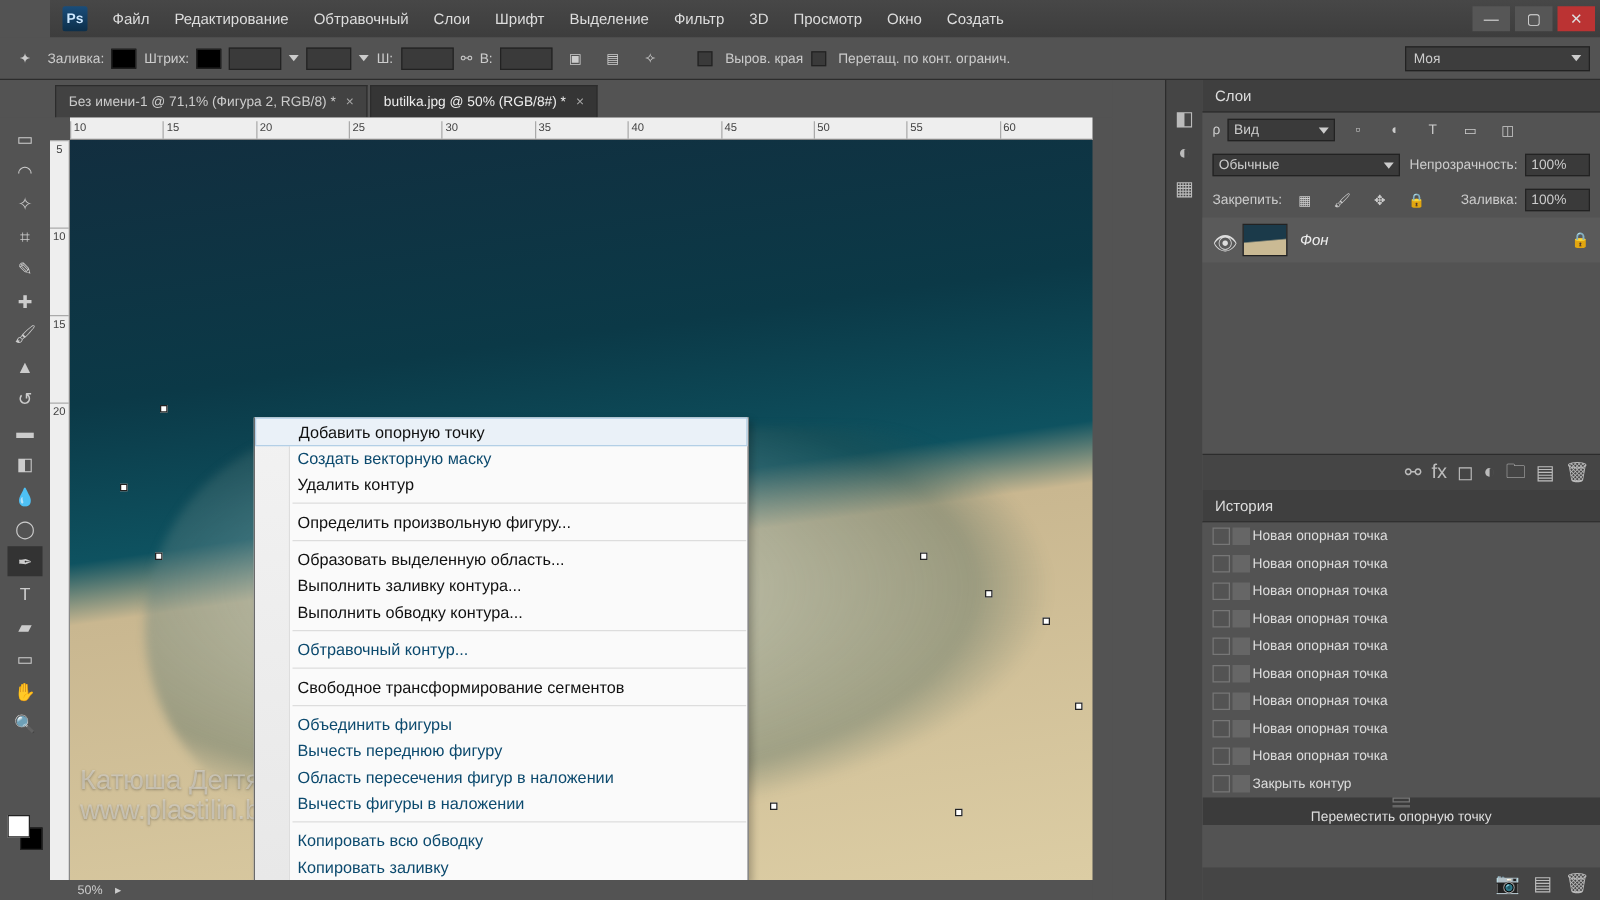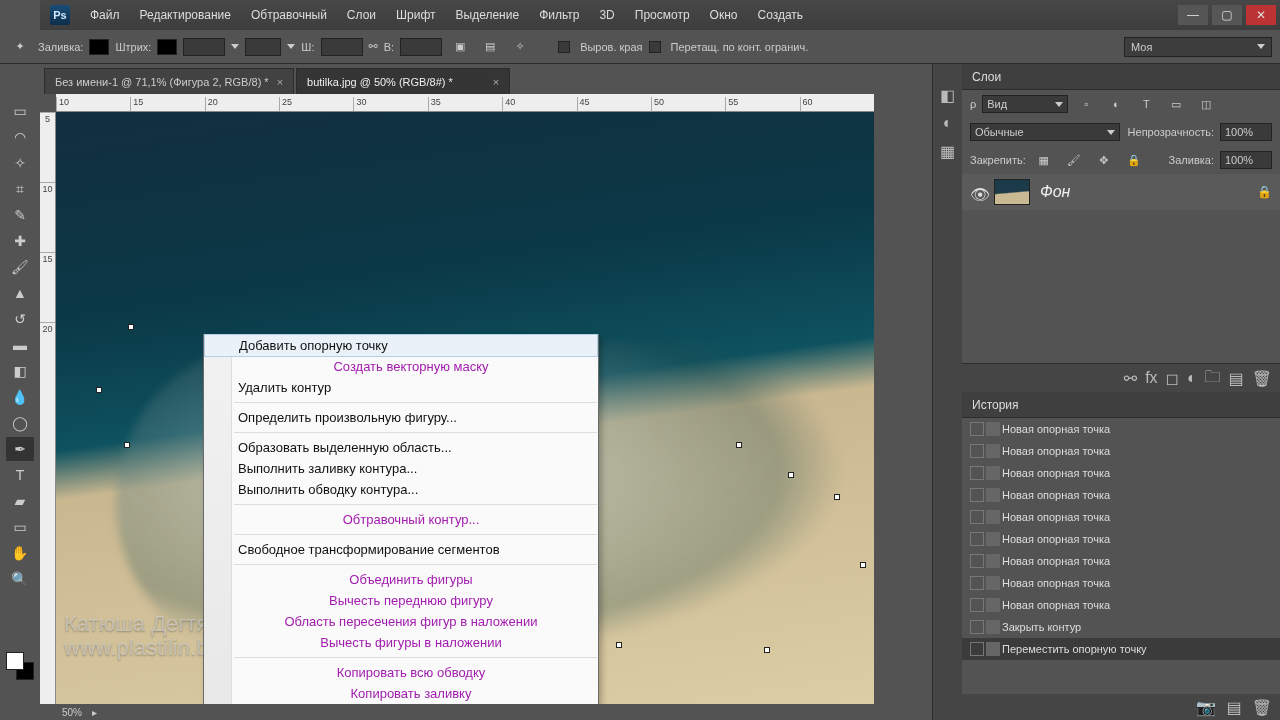--- a/index.html
+++ b/index.html
@@ -18,21 +18,21 @@
 .options-bar { height: 34px; background: #535353; border-bottom: 1px solid #2c2c2c; display: flex; align-items: center; color: #ccc; font-size: 11px; padding: 0 8px; gap: 6px; }
 .swatch { width: 20px; height: 16px; background: #000; border: 1px solid #222; display:inline-block; }
 .field { width: 42px; height: 18px; background: #3a3a3a; border: 1px solid #222; }
 .checkbox { width: 12px; height: 12px; background: #3a3a3a; border: 1px solid #222; display:inline-block; margin-right:4px; }
 .combo-right { margin-left: auto; width: 148px; height: 20px; background: #3d3d3d; border: 1px solid #222; display:flex; align-items:center; padding:0 6px; justify-content:space-between; }
 .icon-btn { width:24px; height:22px; display:flex; align-items:center; justify-content:center; }
 
 
 .tabs-row { height: 30px; background: #535353; display: flex; align-items: flex-end; padding-left: 44px; }
 .tab { height: 26px; padding: 0 10px; display:flex; align-items:center; font-size: 11px; color:#ccc; background:#424242; border:1px solid #2c2c2c; border-bottom:none; margin-right:2px; }
-.tab.active { background:#353535; color:#eee;gap:32px; }
+.tab.active { background:#353535; color:#eee; }
 .tab-close { margin-left:8px; color:#aaa; }
 
 
 .toolbox { width: 40px; background: #535353; position:absolute; left:0; top:64px; bottom:0; display:flex; flex-direction:column; padding-top:8px; }
 .tool { width: 28px; height: 24px; margin: 1px auto; display:flex; align-items:center; justify-content:center; color:#ccc; font-size:14px; }
 .tool.sel { background:#333; }
 .tool-colors { margin-top: auto; margin-bottom: 40px; width: 28px; height: 28px; position: relative; align-self:center; }
 .tool-colors .fg { width: 18px; height:18px; background:#fff; border:1px solid #222; position:absolute; left:0; top:0; }
 .tool-colors .bg { width:18px; height:18px; background:#000; border:1px solid #222; position:absolute; right:0; bottom:0; }
 
@@ -46,49 +46,49 @@
 .bottle { position:absolute; left:60px; top:230px; width:730px; height:320px; background: radial-gradient(ellipse at 40% 40%, rgba(210,230,230,.5), rgba(40,80,80,.3) 60%, transparent 70%); border-radius:180px; filter: blur(4px); }
 .canvas .path-node { width:6px; height:6px; background:#fff; border:1px solid #222; position:absolute; }
 .watermark { position:absolute; left:8px; bottom:44px; color: rgba(220,220,220,.55); font-size:22px; line-height:24px; text-shadow: 0 1px 2px rgba(0,0,0,.3); }
 
 .status-bar { position:absolute; left:16px; right:16px; bottom:0; height:16px; background:#535353; color:#ccc; font-size:10px; display:flex; align-items:center; padding:0 6px; }
 
 
 .ctxmenu { position:absolute; left:147px; top:222px; width:396px; background:#fafafa; border:1px solid #6a6a6a; z-index:10; box-shadow:3px 3px 6px rgba(0,0,0,.25); }
 .ctxmenu .left-gutter { width:28px; background:linear-gradient(#f2f2f2,#e8e8e8); position:absolute; left:0; top:0; bottom:0; border-right:1px solid #ddd; }
 .ctx-item { position:relative; padding: 3px 14px 3px 34px; font-size: 13px; color:#111; z-index:1; }
-.ctx-item.disabled { color:#a21caf;text-align:center; }
+.ctx-item.disabled { color:#0c4a6e; }
 .ctx-item.hover { background:#eaf1f8; border:1px solid #b3cfe6; margin:-1px 0; }
 .ctx-sep { height:1px; background:#ddd; margin:4px 1px 4px 30px; }
 
 
 .dock-right { position:absolute; right:0; top:64px; bottom:0; width:348px; display:flex; }
 .dock-gutter { width:30px; background:#454545; border-left:1px solid #2c2c2c; padding-top:14px; }
 .dock-gutter .glyph { width:22px; height:22px; margin:6px auto; display:flex; align-items:center; justify-content:center; color:#bbb; }
 .dock-panels { flex:1; background:#535353; display:flex; flex-direction:column; }
 
 .panel-hdr { height:26px; background:#3f3f3f; color:#ddd; font-size:12px; display:flex; align-items:center; padding:0 10px; border-bottom:1px solid #2c2c2c; }
 .panel-row { height:28px; display:flex; align-items:center; font-size:11px; color:#ccc; padding:0 8px; gap:6px; }
 .select-sm { width:86px; height:18px; background:#3a3a3a; border:1px solid #222; display:flex; align-items:center; padding:0 4px; justify-content:space-between; }
 .panel-row .label-r { margin-left:auto; }
 
 .layers-body { flex:0 0 190px; background:#535353; border-bottom:1px solid #2c2c2c; }
 .layer-row { height:36px; display:flex; align-items:center; background:#5a5a5a; padding:0 8px; gap:10px; }
 .layer-thumb { width:36px; height:26px; background: linear-gradient(175deg,#1b3a4a 50%, #caba94 55%); border:1px solid #222; }
-.layer-name { font-size:16px; font-style:italic; color:#eee; }
+.layer-name { font-size:12px; font-style:italic; color:#eee; }
 .eye { width:14px; height:14px; color:#ddd; }
 .lock-sm { margin-left:auto; color:#bbb; font-size:12px; }
 
 .layers-footer { height:28px; background:#454545; display:flex; align-items:center; justify-content:flex-end; gap:8px; padding:0 8px; color:#bbb; }
 
 .history-body { flex:1; overflow:auto; background:#535353; }
 .hist-row { height:22px; display:flex; align-items:center; padding:0 8px; gap:2px; font-size:11px; color:#ddd; }
 .hist-row .hicon { width:14px; height:14px; border:1px solid #777; }
 .hist-row .hicon2 { width:14px; height:14px; background:#666; }
-.hist-row.sel { background:#3b3b3b; }
+.hist-row.sel { background:#3b3b3b;flex-direction:column; }
 .history-footer { height:26px; background:#454545; display:flex; align-items:center; justify-content:flex-end; gap:10px; padding:0 8px; color:#bbb; }
 
 .tri { width:0; height:0; border-left:4px solid transparent; border-right:4px solid transparent; border-top:5px solid #ccc; display:inline-block; }
 </style>
 </head>
 <body>
 
 <div class="titlebar">
   <div class="app-logo">Ps</div>
   <div class="menu-item">Файл</div>

